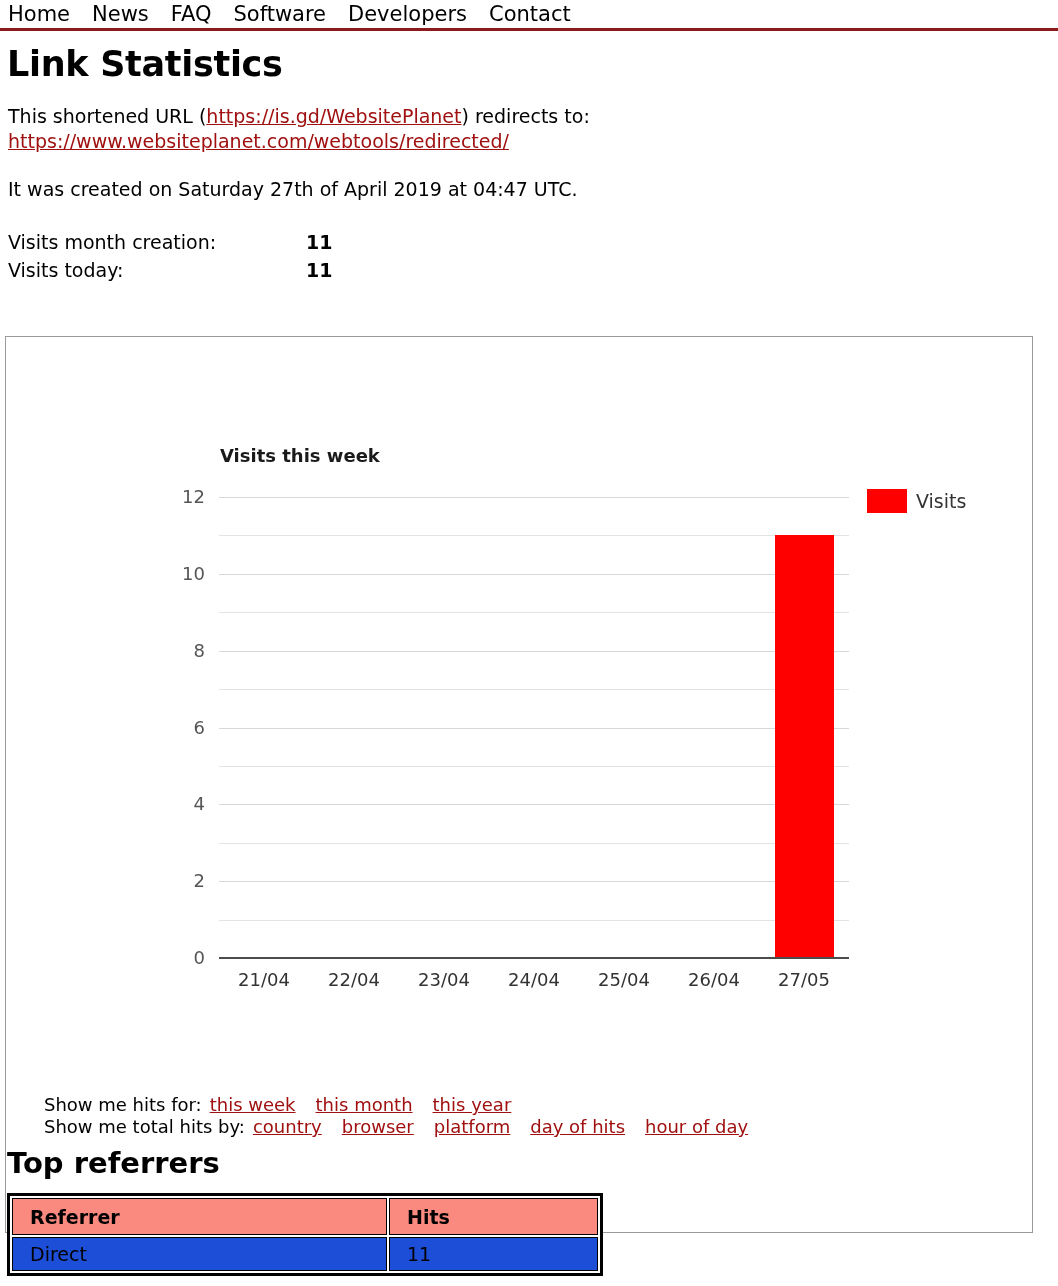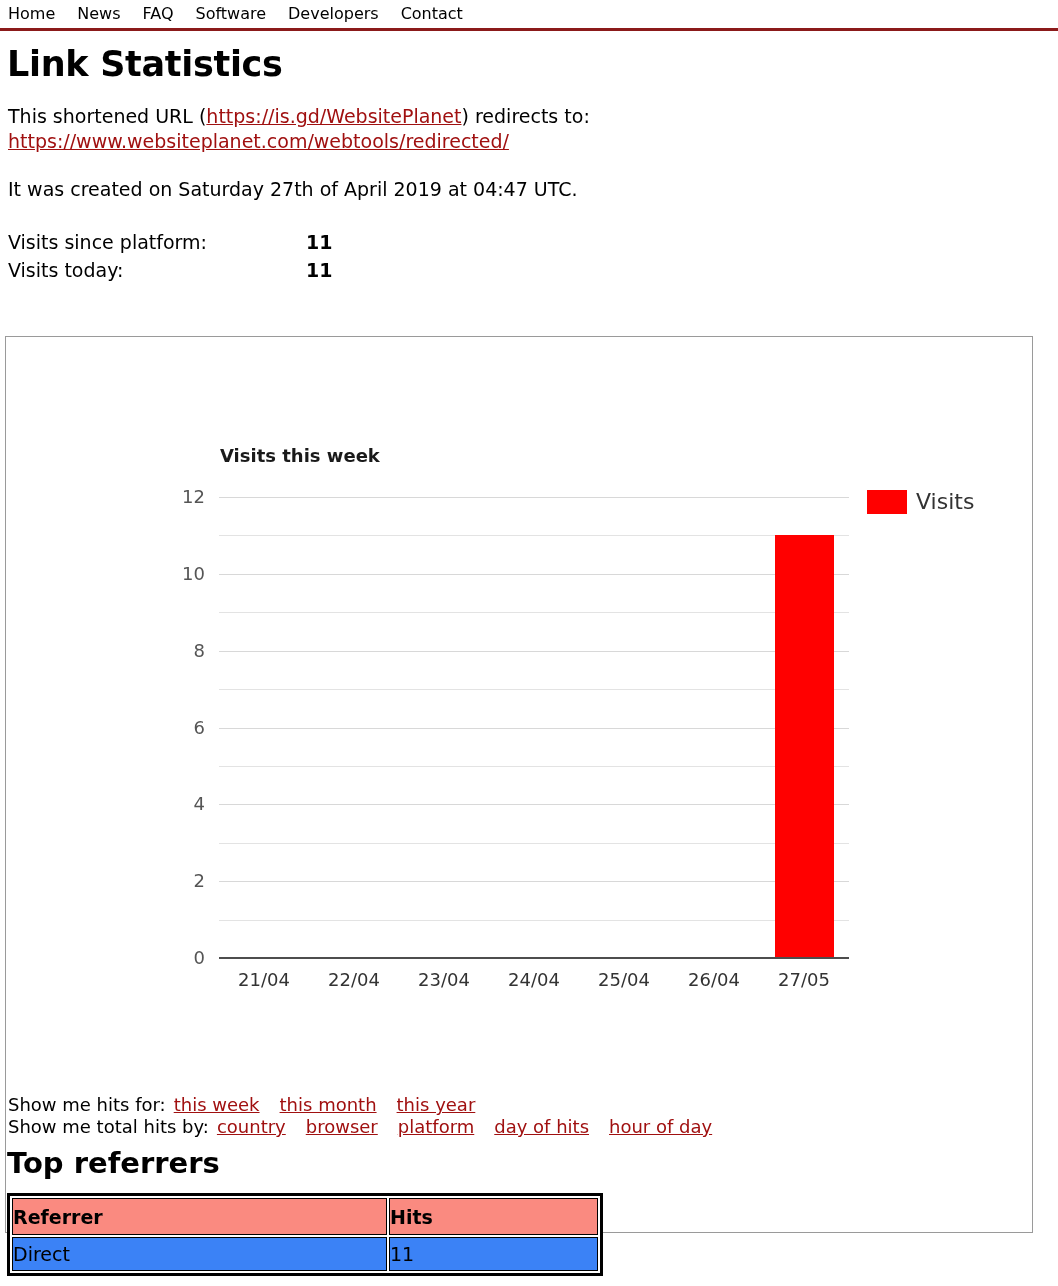--- a/index.html
+++ b/index.html
@@ -23,21 +23,21 @@
     top: 0;
     width: 1058px;
     height: 31px;
     box-sizing: border-box;
     border-bottom: 3px solid #8b1a1a;
     padding-left: 8px;
     white-space: nowrap;
   }
   .navbar a {
     display: inline-block;
-    font-size: 16px;
+    font-size: 21px;
     line-height: 28px;
     color: #000000;
     text-decoration: none;
     margin-right: 22px;
     vertical-align: top;
     text-align: right;
   }
 
   
   .page-title {
@@ -158,37 +158,37 @@
   .legend-swatch {
     display: inline-block;
     width: 40px;
     height: 24px;
     background: #ff0000;
     vertical-align: middle;
   }
   .legend-label {
     display: inline-block;
     margin-left: 9px;
-    font-size: 22px;
+    font-size: 19px;
     color: #333333;
     vertical-align: middle;
   }
 
   
   .linkrow {
     position: absolute;
     left: 8px;
     font-size: 18px;
     line-height: 22px;
     white-space: nowrap;
   }
   .linkrow.r1 { top: 1094px; }
   .linkrow.r2 { top: 1116px; }
   .linkrow a { margin-right: 20px; }
-  .linkrow .lead { margin-right: 8px; }
+  .linkrow .lead { margin-right: 8px; margin-left: 36px; }
 
   
   .ref-title {
     position: absolute;
     left: 7px;
     top: 1146px;
     font-size: 29px;
     font-weight: bold;
     line-height: 34px;
     margin: 0;
@@ -200,30 +200,30 @@
     border-collapse: separate;
     border-spacing: 2px;
     border: 3px solid #000000;
     background: #ffffff;
   }
   .tbl th, .tbl td {
     border: 1px solid #000000;
     font-size: 19px;
     text-align: left;
     vertical-align: middle;
-    padding: 5px 0;
+    padding: 5px 17px;
     box-sizing: border-box;
   }
   .tbl th {
     background: #fa8a80;
     font-weight: bold;
     height: 37px;
   }
   .tbl td {
-    background: #3b82f6;
+    background: #1d4ed8;
     height: 32px;
   }
   .tbl .c-ref { width: 375px; }
   .tbl .c-hits { width: 209px; }
 </style>
 </head>
 <body>
 
 <nav class="navbar">
   <a href="#">Home</a><a href="#">News</a><a href="#">FAQ</a><a href="#">Software</a><a href="#">Developers</a><a href="#">Contact</a>
@@ -233,21 +233,21 @@
 
 <div class="intro">
   <span>This shortened URL (</span><a href="#">https://is.gd/WebsitePlanet</a><span>) redirects to:</span><br>
   <a href="#">https://www.websiteplanet.com/webtools/redirected/</a>
 </div>
 
 <div class="created">It was created on Saturday 27th of April 2019 at 04:47 UTC.</div>
 
 <div class="counters">
   <span class="row">
-    <span class="lbl">Visits since platform:</span><span class="val">11</span>
+    <span class="lbl">Visits month creation:</span><span class="val">11</span>
   </span>
   <span class="row">
     <span class="lbl">Visits today:</span><span class="val">11</span>
   </span>
 </div>
 
 <div class="chart-panel">
   <div class="chart-inner">
     <div class="chart-title">Visits this week</div>
     <div id="chart-grid">

